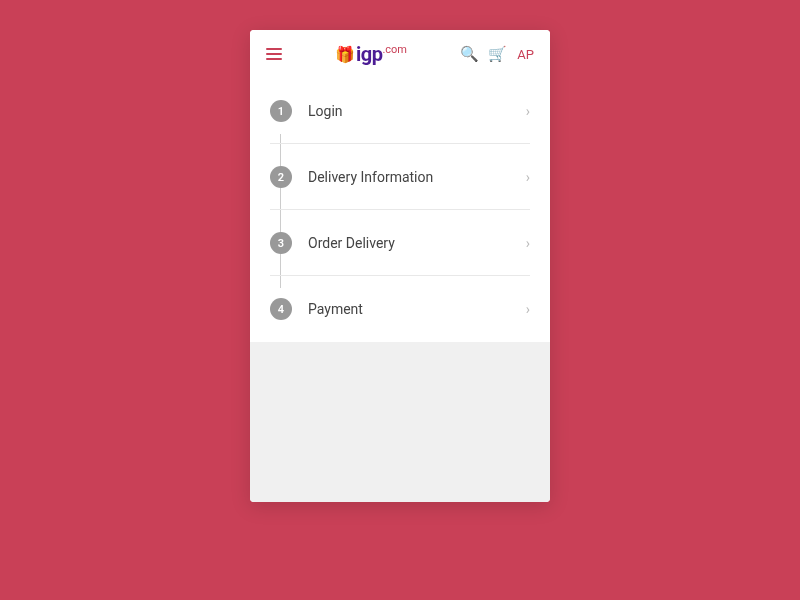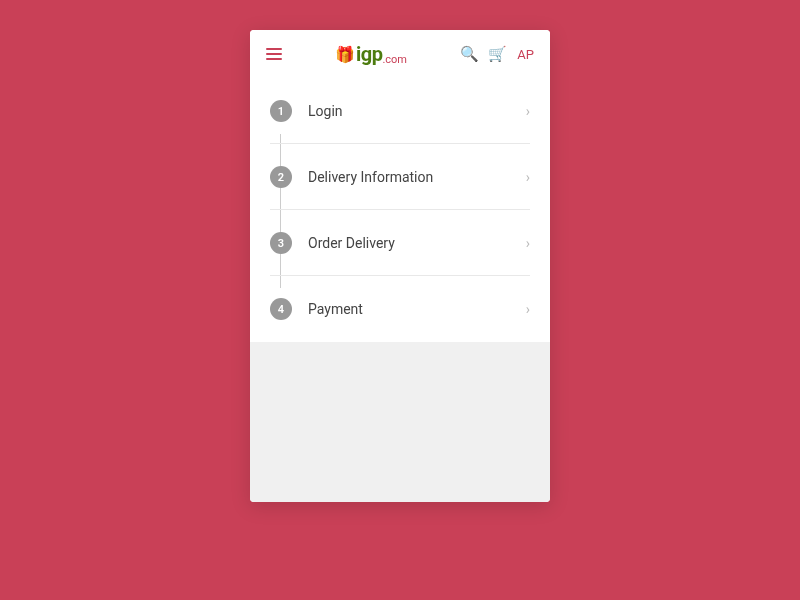--- a/index.html
+++ b/index.html
@@ -57,35 +57,35 @@
     .logo {
       display: flex;
       align-items: center;
       margin-left: auto;
       margin-right: auto;
     }
 
     .logo-text {
       font-size: 20px;
       font-weight: 700;
-      color: #4d7c0f;
+      color: #4c1d95;
       letter-spacing: -0.5px;
     }
 
     .logo-gift {
       font-size: 16px;
       margin-right: 1px;
     }
 
     .logo-com {
       font-size: 11px;
       color: #c94057;
       font-weight: 400;
       align-self: flex-end;
-      margin-bottom: 0;
+      margin-bottom: 10px;
     }
 
     .header-right {
       display: flex;
       align-items: center;
       gap: 10px;
     }
 
     .header-icon {
       color: #c94057;

